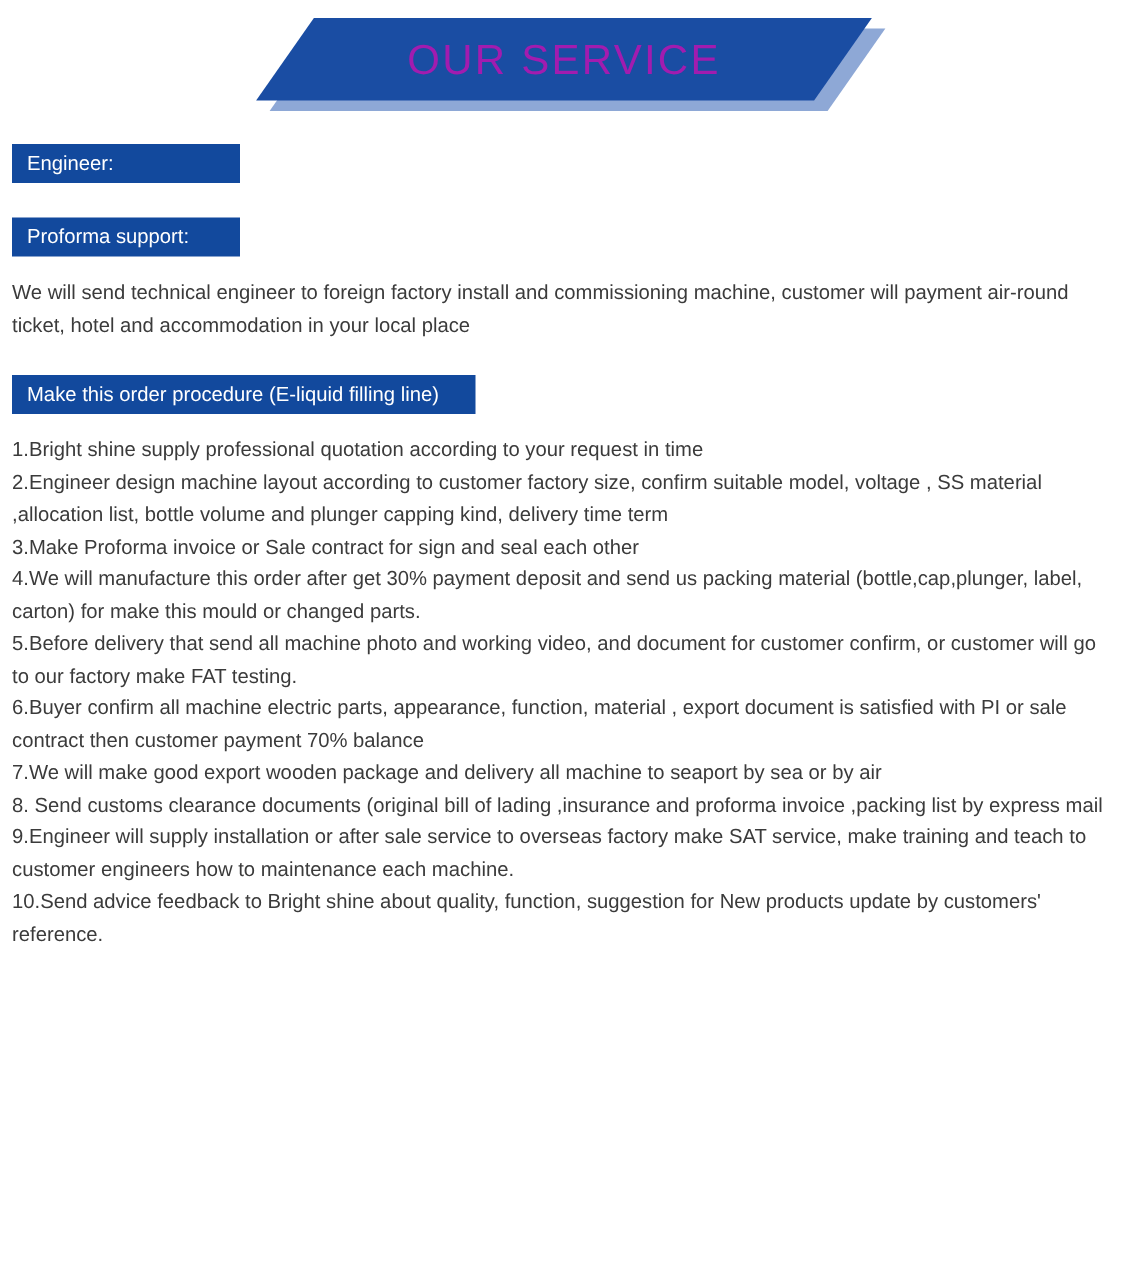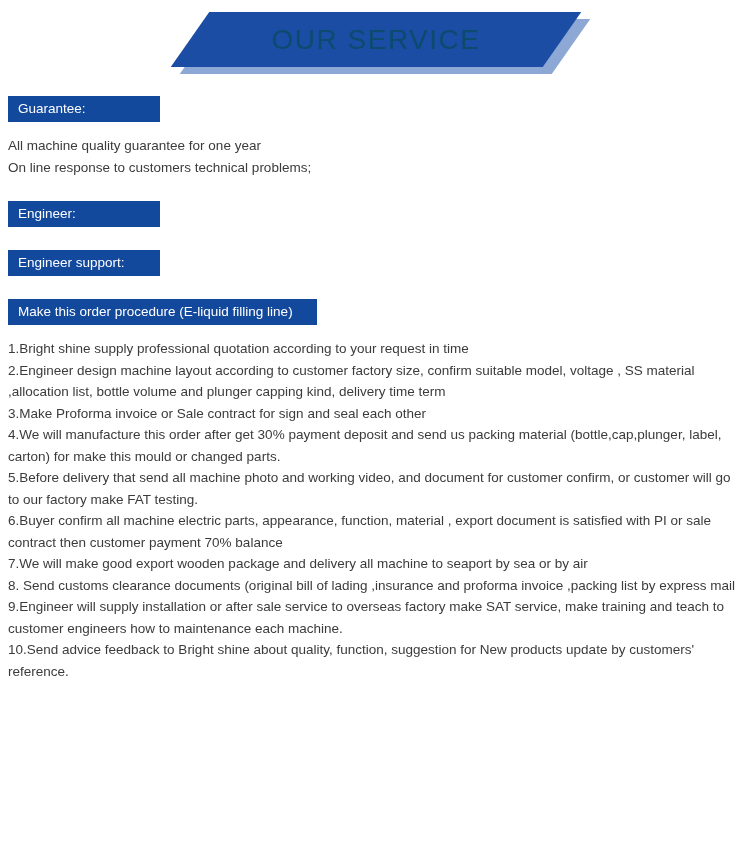--- a/index.html
+++ b/index.html
@@ -17,21 +17,21 @@
   .banner { position: relative; height: 88px; }
   .banner-shadow, .banner-shape {
     position: absolute; width: 372px; height: 55px;
     transform: skewX(-35deg);
   }
   .banner-shadow { left: 199px; top: 19px; background: var(--shadow-blue); }
   .banner-shape  { left: 190px; top: 12px; background: var(--banner-blue); }
   .banner-title {
     position: absolute; left: 190px; top: 12px; width: 372px; height: 55px;
     display: flex; align-items: center; justify-content: center;
-    color: #0c4a6e; font-size: 28px; letter-spacing: 1.5px; white-space: nowrap;
+    color: #a21caf; font-size: 28px; letter-spacing: 1.5px; white-space: nowrap;
   }
   .sections { padding: 0 8px; }
   .svc-section { margin-top: 23px; }
   .svc-section:first-child { margin-top: 8px; }
   .bar {
     display: inline-block; box-sizing: border-box;
     min-width: 152px; height: 26px; line-height: 26px;
     padding: 0 24px 0 10px;
     background: var(--bar-blue); color: #ffffff; font-size: 13.5px;
     white-space: nowrap;
@@ -45,18 +45,17 @@
 </head>
 <body>
 
 <div class="page">
   <div class="banner">
     <div class="banner-shadow"></div>
     <div class="banner-shape"></div>
     <div class="banner-title">OUR SERVICE</div>
   </div>
   <div class="sections" id="sections">
-      <section class="svc-section"><div class="bar">Guarantee:</div><p class="body-text">All machine quality guarantee for one year</p><p class="body-text">On line response to customers technical problems;</p></section>
       <section class="svc-section"><div class="bar">Engineer:</div></section>
-      <section class="svc-section"><div class="bar">Engineer support:</div></section>
+      <section class="svc-section"><div class="bar">Proforma support:</div><p class="body-text">We will send technical engineer to foreign factory install and commissioning machine, customer will payment air-round ticket, hotel and accommodation in your local place</p></section>
       <section class="svc-section"><div class="bar">Make this order procedure (E-liquid filling line)</div><p class="body-text">1.Bright shine supply professional quotation according to your request in time</p><p class="body-text">2.Engineer design machine layout according to customer factory size, confirm suitable model, voltage , SS material ,allocation list, bottle volume and plunger capping kind, delivery time term</p><p class="body-text">3.Make Proforma invoice or Sale contract for sign and seal each other</p><p class="body-text">4.We will manufacture this order after get 30% payment deposit and send us packing material (bottle,cap,plunger, label, carton) for make this mould or changed parts.</p><p class="body-text">5.Before delivery that send all machine photo and working video, and document for customer confirm, or customer will go to our factory make FAT testing.</p><p class="body-text">6.Buyer confirm all machine electric parts, appearance, function, material , export document is satisfied with PI or sale contract then customer payment 70% balance</p><p class="body-text">7.We will make good export wooden package and delivery all machine to seaport by sea or by air</p><p class="body-text">8. Send customs clearance documents (original bill of lading ,insurance and proforma invoice ,packing list by express mail</p><p class="body-text">9.Engineer will supply installation or after sale service to overseas factory make SAT service, make training and teach to customer engineers how to maintenance each machine.</p><p class="body-text">10.Send advice feedback to Bright shine about quality, function, suggestion for New products update by customers' reference.</p></section>
     </div>
 </div>
 
 </body></html>

